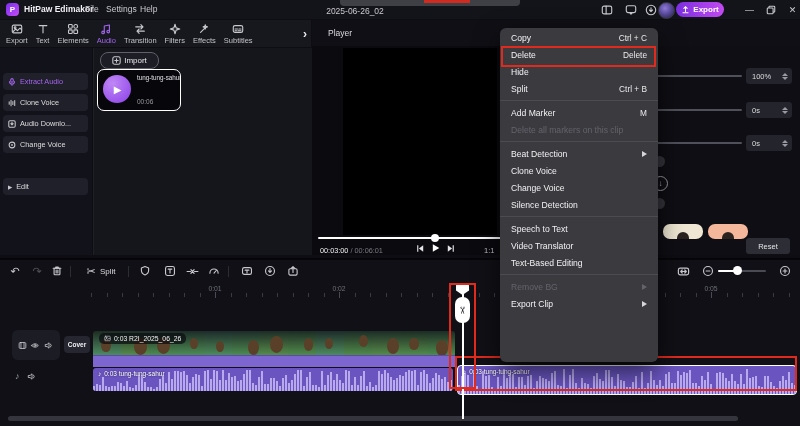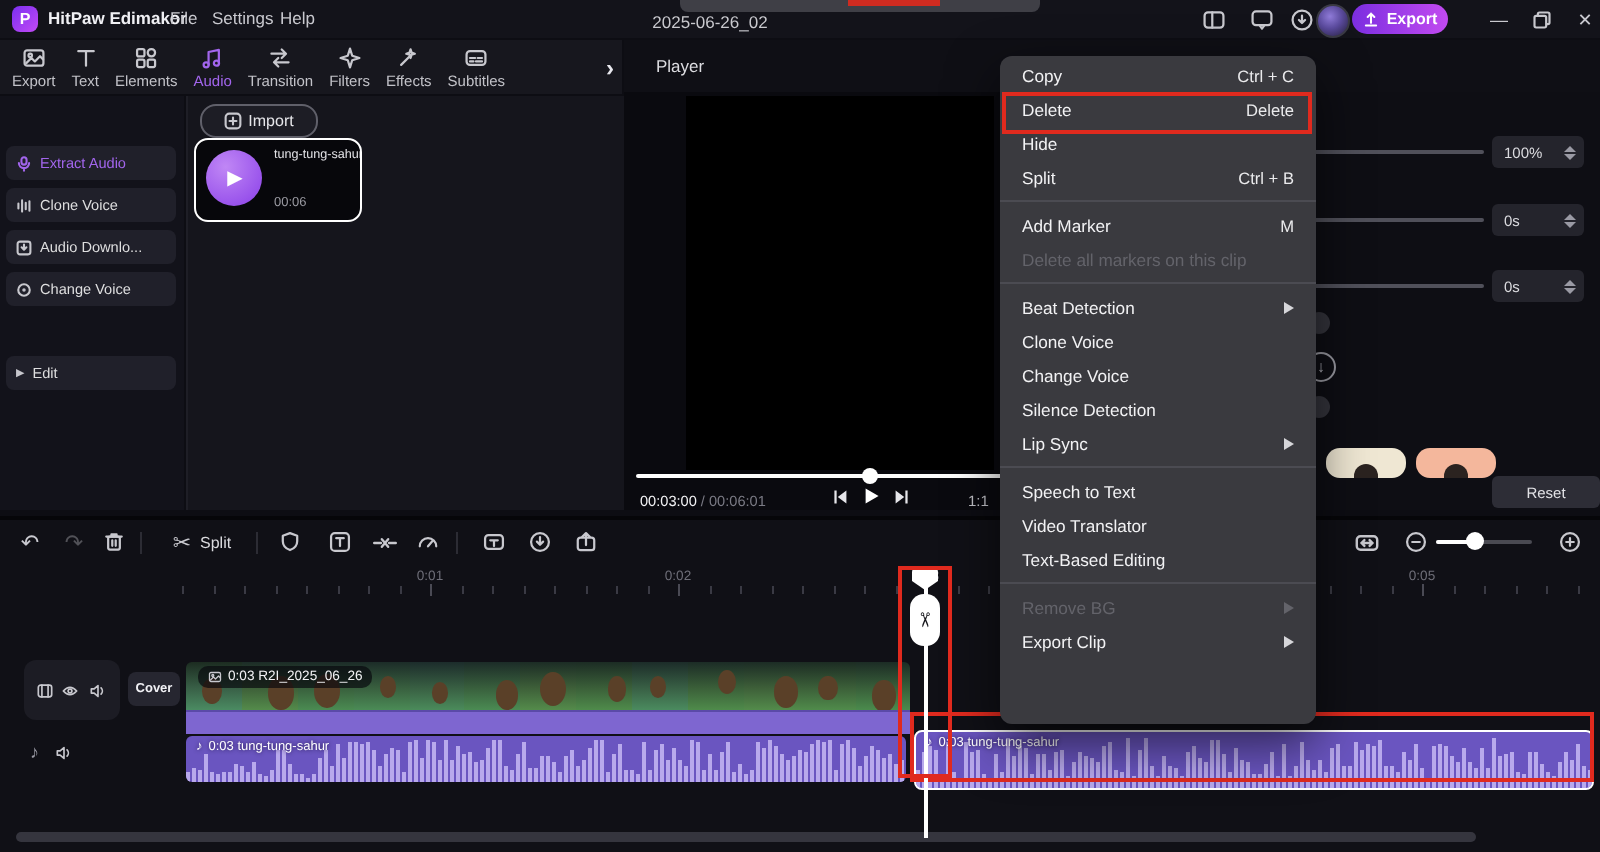--- a/index.html
+++ b/index.html
@@ -78,21 +78,21 @@
   .prow-box .pval{font-size:7.5px;color:#dcdce0;flex:1;}
   .stepper{display:flex;flex-direction:column;gap:1px;}
   .stepper i{width:0;height:0;border-left:3px solid transparent;border-right:3px solid transparent;}
   .stepper .up{border-bottom:3.5px solid #9a9aa4;}
   .stepper .dn{border-top:3.5px solid #9a9aa4;}
   .dotcirc{position:absolute;width:11px;height:11px;border-radius:50%;background:#34343c;}
   .circdown{position:absolute;width:13px;height:13px;border-radius:50%;border:1.2px solid #9a9aa2;
             display:flex;align-items:center;justify-content:center;color:#b8b8c0;font-size:8px;}
   .swatch{position:absolute;width:40px;height:15px;border-radius:7px;}
   .swatch i{position:absolute;left:14px;bottom:0;width:12px;height:7px;border-radius:6px 6px 0 0;background:#2b2320;}
-  .resetbtn{position:absolute;left:126px;top:192px;width:54px;height:16px;border-radius:3px;background:#2d2d36;
+  .resetbtn{position:absolute;left:126px;top:192px;width:44px;height:16px;border-radius:3px;background:#2d2d36;
             display:flex;align-items:center;justify-content:center;font-size:7.5px;color:#e2e2e6;}
 
   
   .timeline{position:absolute;left:0;top:258px;width:800px;height:168px;background:#101016;border-top:2px solid #060609;}
   .tool{position:absolute;top:4px;width:14px;height:14px;display:flex;align-items:center;justify-content:center;color:#cacad0;}
   .tool.dis{opacity:.35;}
   .tdiv{position:absolute;top:6px;width:1px;height:11px;background:#2c2c34;}
   .splitlbl{position:absolute;left:100px;top:7px;font-size:8px;color:#dcdce0;}
   .zoomtrack{position:absolute;left:718px;top:10px;width:48px;height:2px;background:#4a4a52;border-radius:1px;}
   .zoomfill{position:absolute;left:718px;top:10px;width:19px;height:2px;background:#fff;border-radius:1px;}
@@ -872,24 +872,20 @@
       </div>
     <div class="mi">
         <span class="ml">Clone Voice</span>
       </div>
     <div class="mi">
         <span class="ml">Change Voice</span>
       </div>
     <div class="mi">
         <span class="ml">Silence Detection</span>
       </div>
-    <div class="mi">
-        <span class="ml">Lip Sync</span>
-        <span class="arr"></span>
-      </div>
     <div class="msep"></div>
     <div class="mi">
         <span class="ml">Speech to Text</span>
       </div>
     <div class="mi">
         <span class="ml">Video Translator</span>
       </div>
     <div class="mi">
         <span class="ml">Text-Based Editing</span>
       </div>

